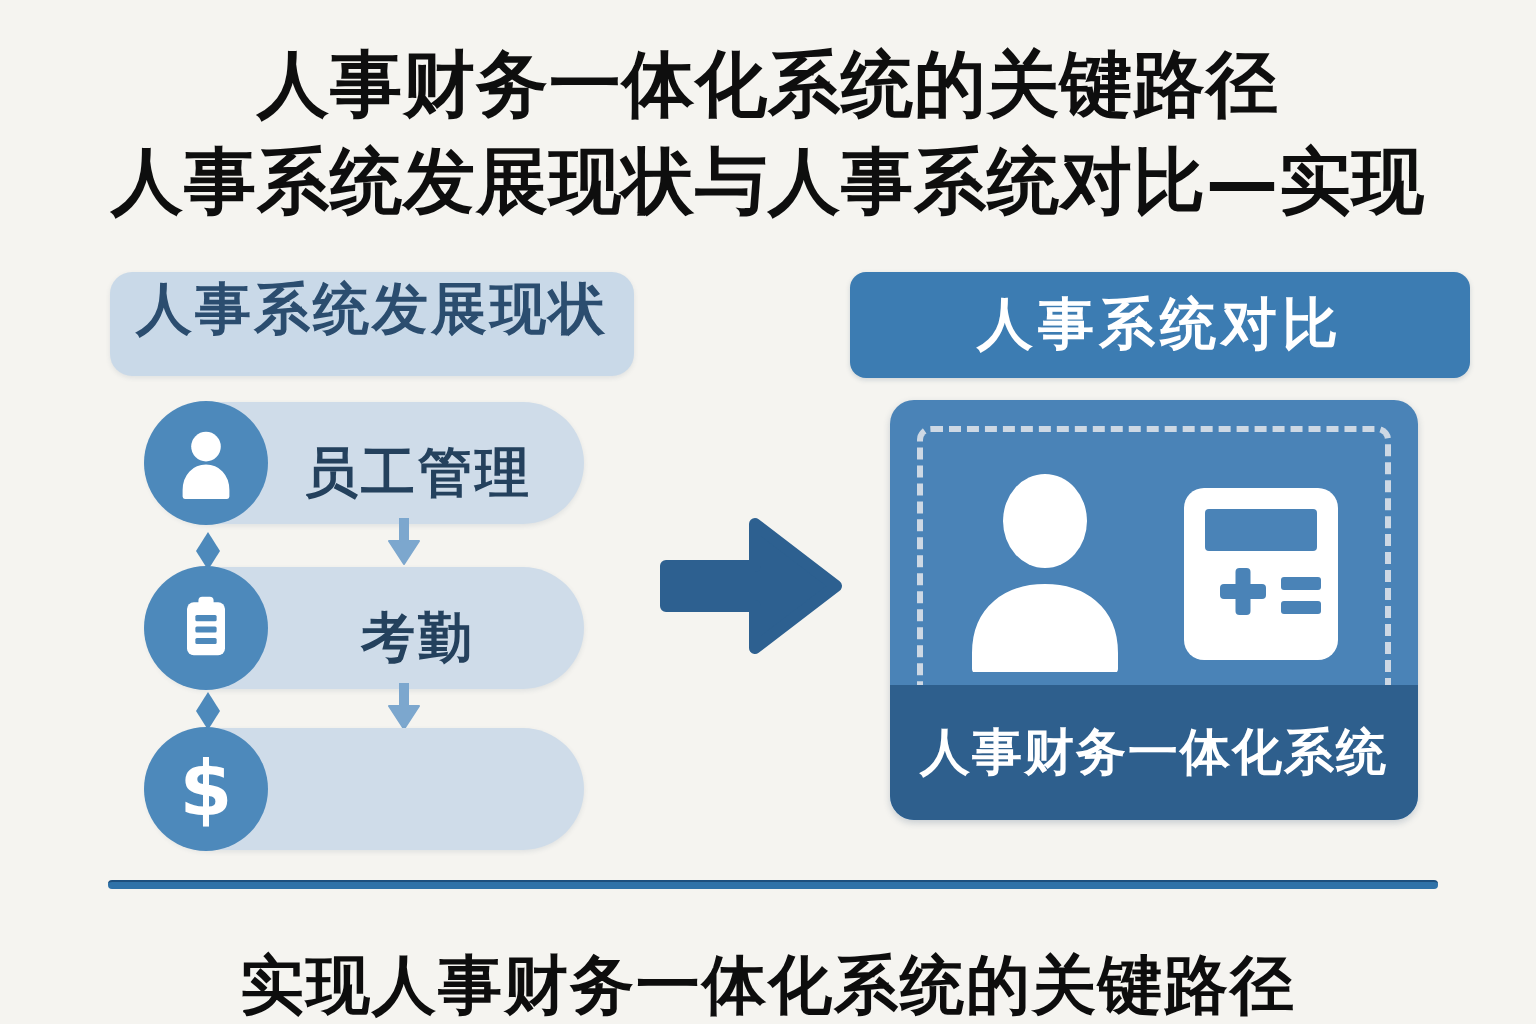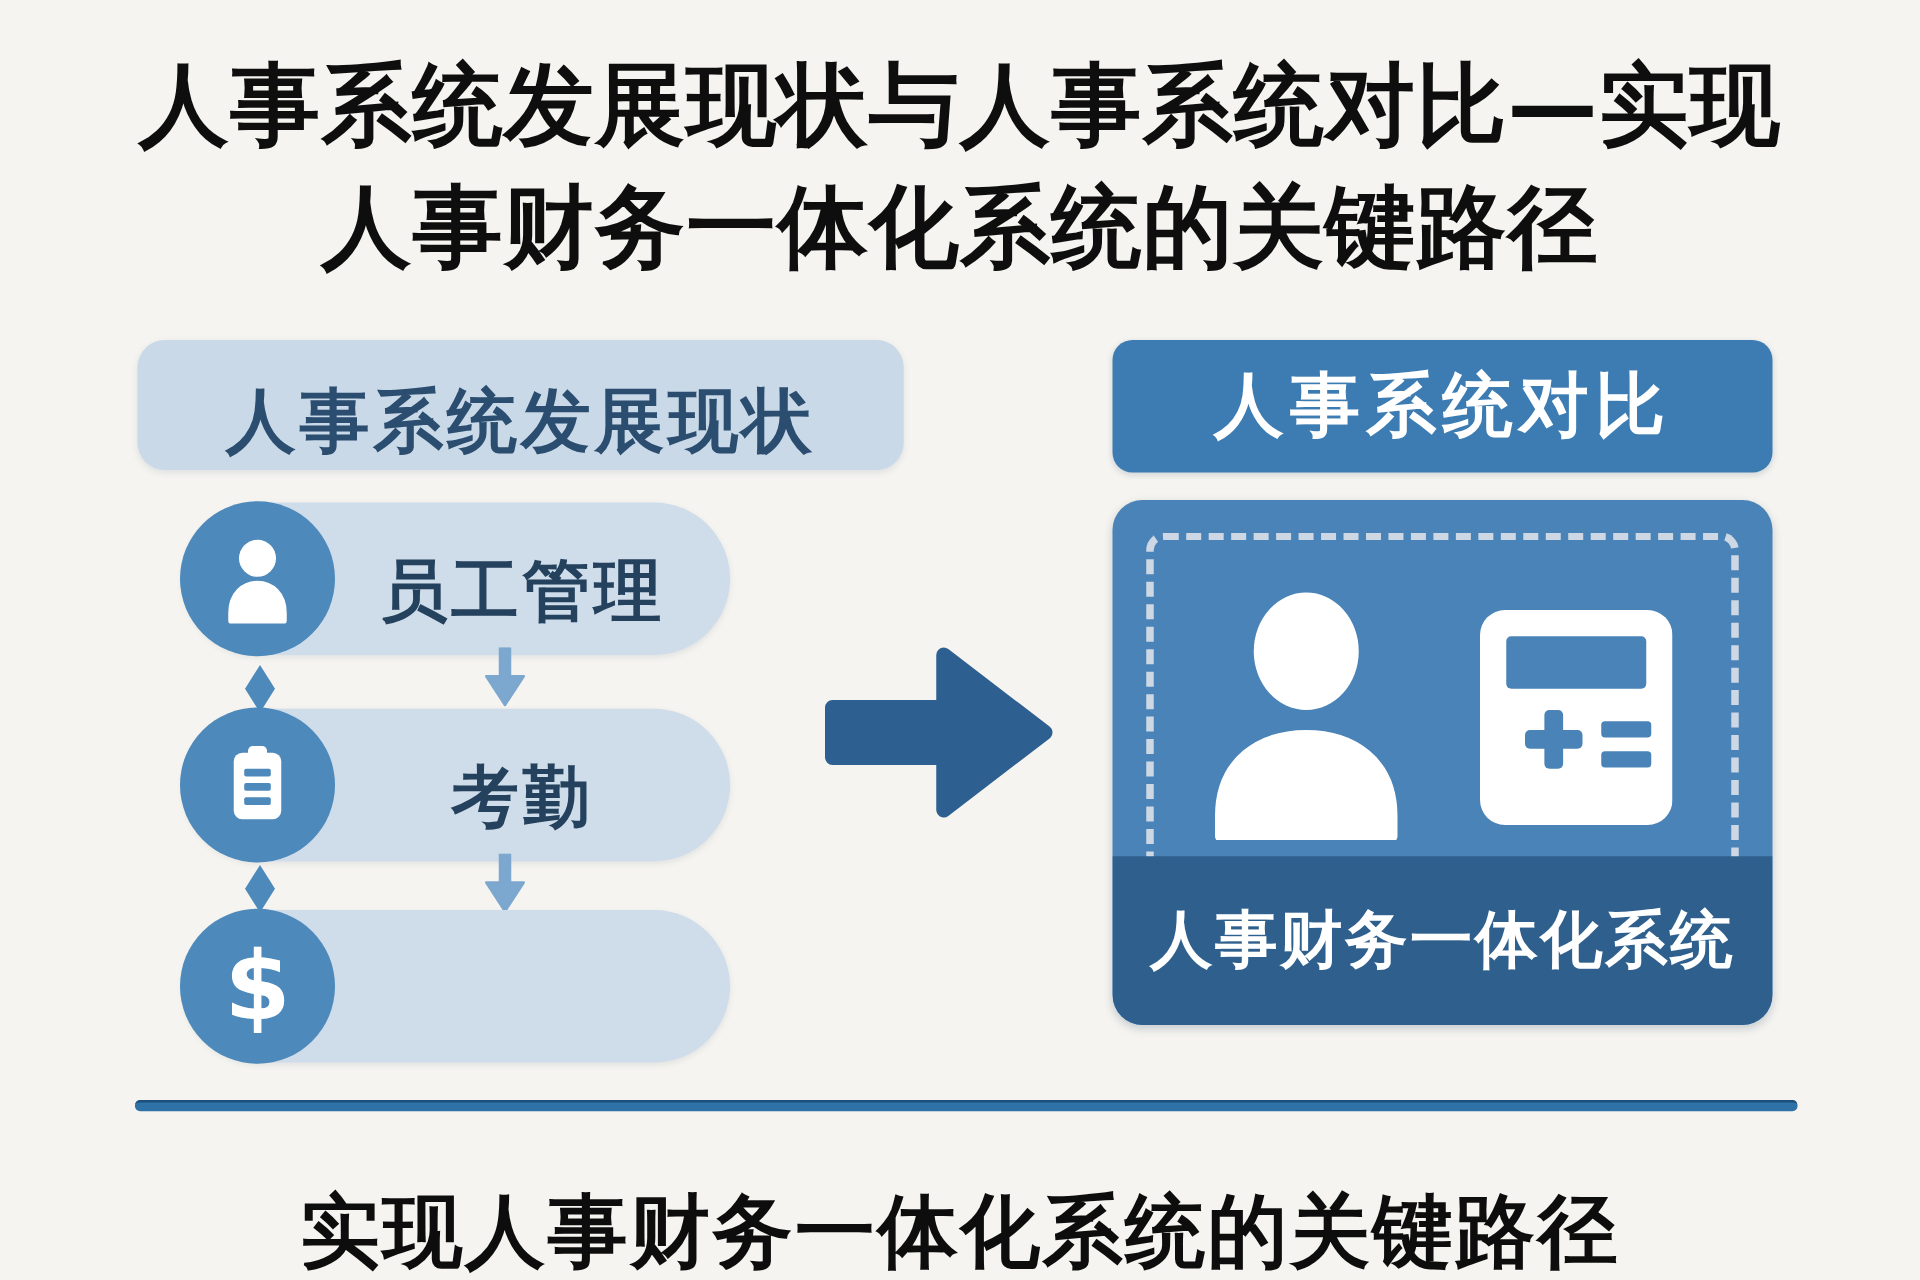--- a/index.html
+++ b/index.html
@@ -19,23 +19,23 @@
     font-size: 72px; font-weight: 900; line-height: 97px; letter-spacing: 1px;
   }
   .footer-title {
     position: absolute; top: 898px; left: 0; width: 100%;
     text-align: center; color: #0d0d0d;
     font-size: 64px; font-weight: 900; letter-spacing: 2px; margin-top: 44px;
   }
 
   
   .left-header {
-    position: absolute; left: 110px; top: 272px; width: 613px; height: 104px;
+    position: absolute; left: 110px; top: 272px; width: 524px; height: 104px;
     background: #c9d9e8; border-radius: 22px;
-    display: flex; align-items: flex-end; justify-content: center;
+    display: flex; align-items: flex-start; justify-content: center;
     color: #2b4d6f; font-size: 56px; font-weight: 800; letter-spacing: 3px;
     box-shadow: 0 2px 5px rgba(40,70,100,0.10);
   }
   .pill {
     position: absolute; left: 146px; width: 438px; height: 122px;
     background: #cfdce9; border-radius: 61px;
     box-shadow: 0 2px 5px rgba(40,70,100,0.10);
   }
   .pill-1 { top: 402px; } .pill-2 { top: 567px; } .pill-3 { top: 728px; }
   .pill .icon-circle {
@@ -59,21 +59,21 @@
 
   .down-arrow { position: absolute; width: 38px; height: 48px; }
   .down-arrow-1 { left: 385px; top: 518px; }
   .down-arrow-2 { left: 385px; top: 683px; }
 
   
   .main-arrow { position: absolute; left: 654px; top: 490px; width: 192px; height: 192px; }
 
   
   .right-header {
-    position: absolute; left: 890px; top: 272px; width: 528px; height: 106px;
+    position: absolute; left: 850px; top: 272px; width: 620px; height: 106px;
     background: #3c7cb2; border-radius: 16px;
     display: flex; align-items: center; justify-content: center;
     color: #ffffff; font-size: 56px; font-weight: 800; letter-spacing: 5px;
     box-shadow: 0 2px 5px rgba(40,70,100,0.18);
   }
   .right-box {
     position: absolute; left: 890px; top: 400px; width: 528px; height: 420px;
     background: #4a83b7; border-radius: 24px;
     box-shadow: 0 3px 7px rgba(40,70,100,0.22);
     overflow: hidden;
@@ -97,22 +97,22 @@
     background: #2f72a8; border-radius: 4px;
     border-top: 2px solid #1d4f7d;
   }
 </style>
 </head>
 <body>
 
 <div class="canvas">
 
   <div class="main-title">
+    <div>人事财务一体化系统的关键路径</div>
     <div>人事系统发展现状与人事系统对比—实现</div>
-    <div>人事财务一体化系统的关键路径</div>
   </div>
 
   <div class="left-header">
     <span>人事系统发展现状</span>
   </div>
 
   <div class="pill pill-1">
     <div class="icon-circle">
       <svg width="78" height="78" viewBox="0 0 100 100" aria-hidden="true">
         <circle cx="50" cy="29" r="19" fill="#ffffff"></circle>

